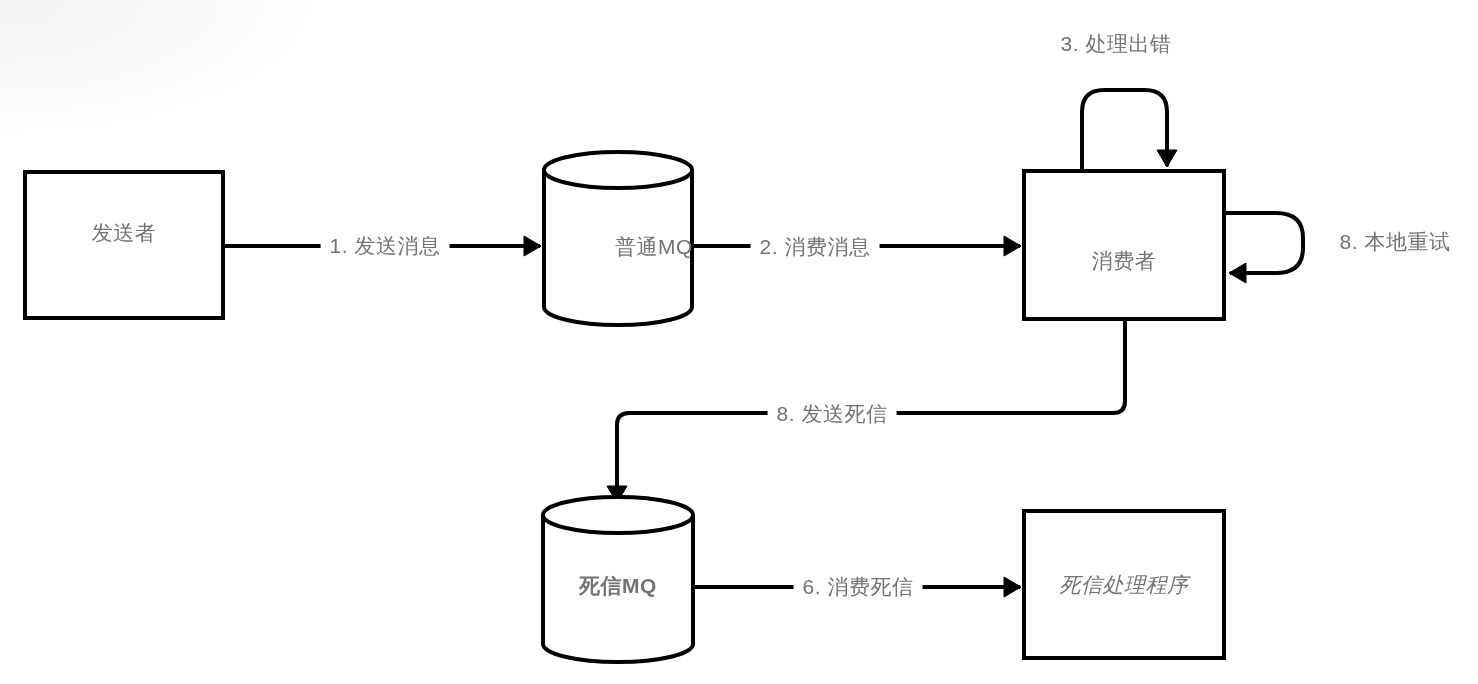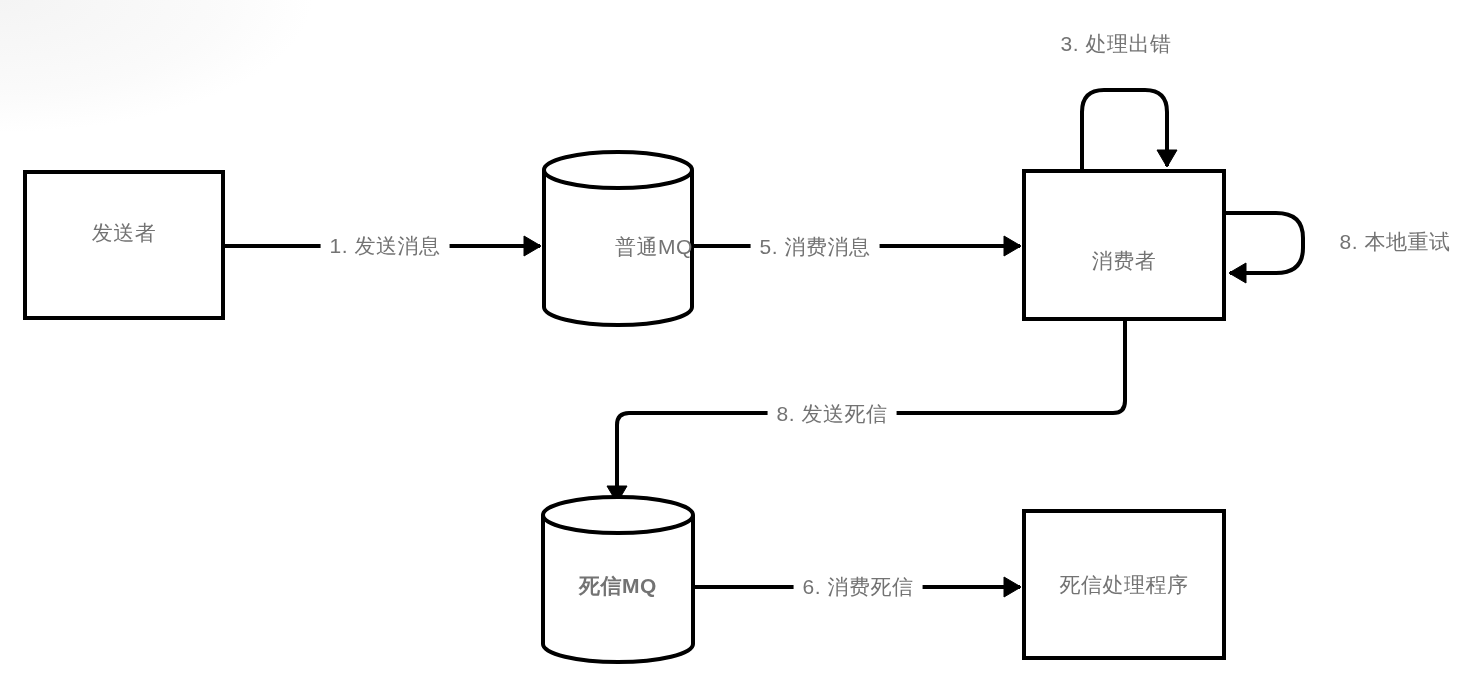--- a/index.html
+++ b/index.html
@@ -83,22 +83,22 @@
     <g>
       <path d="M543,515 V644 A75,18 0 0 0 693,644 V515" fill="#ffffff" stroke="#000000" stroke-width="4"></path>
       <ellipse cx="618" cy="515" rx="75" ry="18" fill="#ffffff" stroke="#000000" stroke-width="4"></ellipse>
     </g>
   </svg>
 
   <div class="lbl" style="left:124px; top:233px;text-align:right;">发送者</div>
   <div class="lbl" style="left:618px; top:247px;margin-left:36px;">普通MQ</div>
   <div class="lbl" style="left:1124px; top:261px;">消费者</div>
   <div class="lbl" style="left:618px; top:586px;font-weight:bold;">死信MQ</div>
-  <div class="lbl" style="left:1124px; top:585px;">死信处理程序</div>
+  <div class="lbl" style="left:1124px; top:585px;font-style:italic;">死信处理程序</div>
 
   <div class="lbl edge-lbl" style="left:385px; top:246px;">1. 发送消息</div>
-  <div class="lbl edge-lbl" style="left:815px; top:247px;">5. 消费消息</div>
+  <div class="lbl edge-lbl" style="left:815px; top:247px;">2. 消费消息</div>
   <div class="lbl" style="left:1116px; top:44px;">3. 处理出错</div>
   <div class="lbl" style="left:1395px; top:242px;">8. 本地重试</div>
   <div class="lbl edge-lbl" style="left:832px; top:414px;">8. 发送死信</div>
   <div class="lbl edge-lbl" style="left:858px; top:587px;">6. 消费死信</div>
 
 </div>
 
 </body></html>

